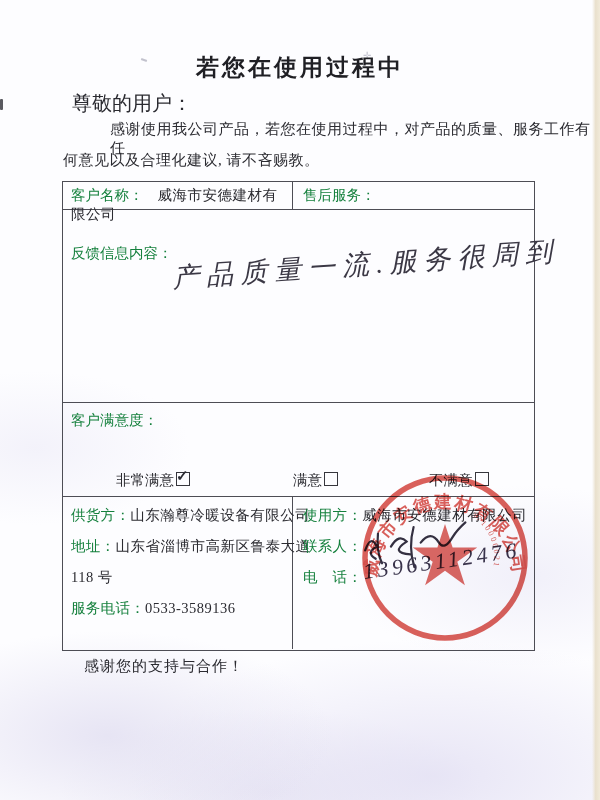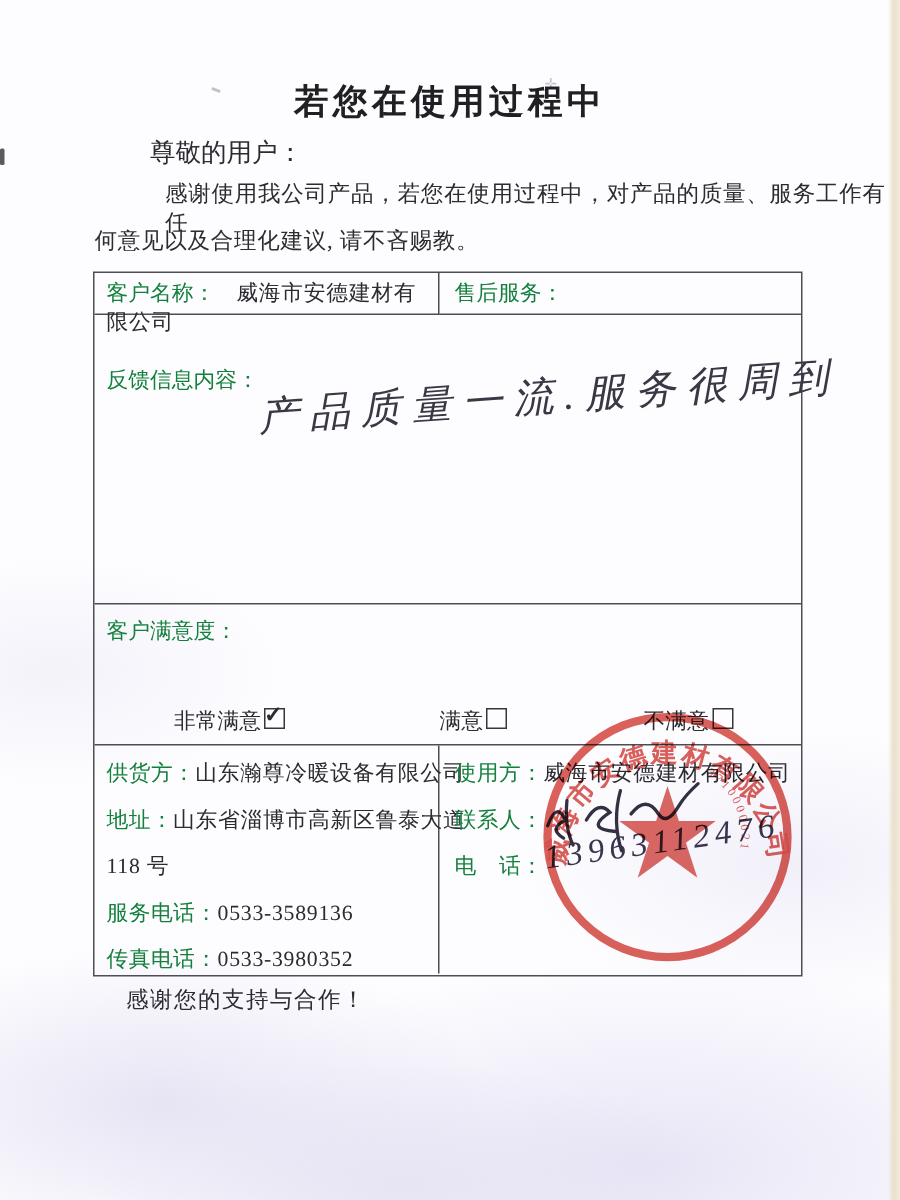--- a/index.html
+++ b/index.html
@@ -21,21 +21,21 @@
     background:linear-gradient(to right, rgba(233,224,205,0), #e9e0cd 45%, #f1ead9);
   }
   .scan-mark-left{left:0;top:99px;width:3px;height:11px;background:#5a5a60;border-radius:1px;}
   .speck1{left:141px;top:59px;width:6px;height:2px;background:#c2c2cd;transform:rotate(20deg);}
   .speck2{left:363px;top:50px;width:8px;height:8px;color:#c6c6d2;font-size:10px;}
   .title{
     left:0;top:52px;width:600px;text-align:center;
     font-family:"Liberation Sans", sans-serif;
     font-size:23px;font-weight:bold;letter-spacing:3px;color:#1f1f24;
   }
-  .salutation{left:100px;top:90px;font-size:17px;}
+  .salutation{left:72px;top:90px;font-size:20px;}
   .intro1{left:110px;top:120px;font-size:15px;letter-spacing:.5px;}
   .intro2{left:63px;top:151px;font-size:15px;letter-spacing:.5px;}
   .closing{left:84px;top:657px;font-size:15px;letter-spacing:1px;}
 
   
   .form-table{
     left:62px;top:181px;width:473px;height:470px;
     border:1.6px solid #4d4d55;box-sizing:border-box;
     font-size:14.5px;
   }
@@ -128,21 +128,20 @@
     <span class="sat-opt sat1"><span>非常满意</span><span class="cb checked"></span></span>
     <span class="sat-opt sat2"><span>满意</span><span class="cb"></span></span>
     <span class="sat-opt sat3"><span>不满意</span><span class="cb"></span></span>
   </div>
 
   <div class="cell r5c1 br">
     <div class="line ln1"><span class="lbl">供货方：</span><span class="val">山东瀚尊冷暖设备有限公司</span></div>
     <div class="line ln2"><span class="lbl">地址：</span><span class="val">山东省淄博市高新区鲁泰大道</span></div>
     <div class="line ln3"><span class="val">118 号</span></div>
     <div class="line ln4"><span class="lbl">服务电话：</span><span class="val">0533-3589136</span></div>
-    <div class="line ln5"><span class="lbl">传真电话：</span><span class="val">0533-3980352</span></div>
   </div>
 
   <div class="cell r5c2">
     <div class="line ln1"><span class="lbl">使用方：</span><span class="val">威海市安德建材有限公司</span></div>
     <div class="line ln2"><span class="lbl">联系人：</span></div>
     <div class="line ln3"><span class="lbl">电　话：</span></div>
 
     <svg class="sig" width="120" height="52" viewBox="0 0 120 52">
       <g fill="none" stroke="#343041" stroke-width="2.2" stroke-linecap="round">
         <path d="M10,26 q7,-16 12,-3 q-12,5 -2,12 M24,10 q-3,18 2,30"></path>

